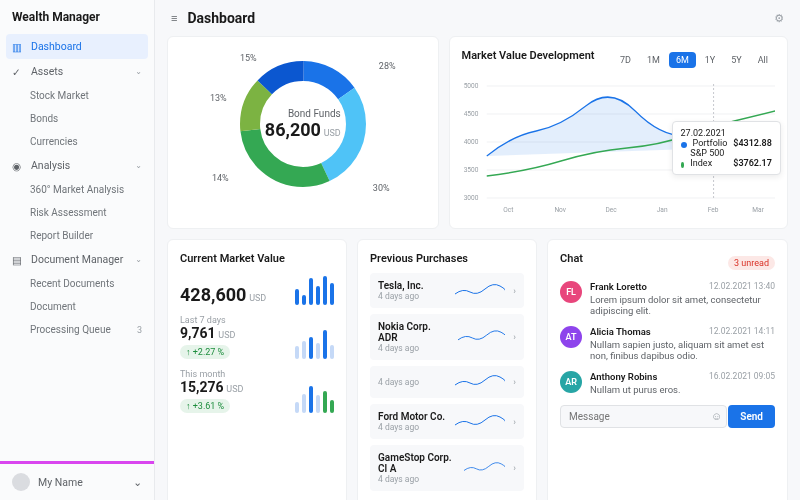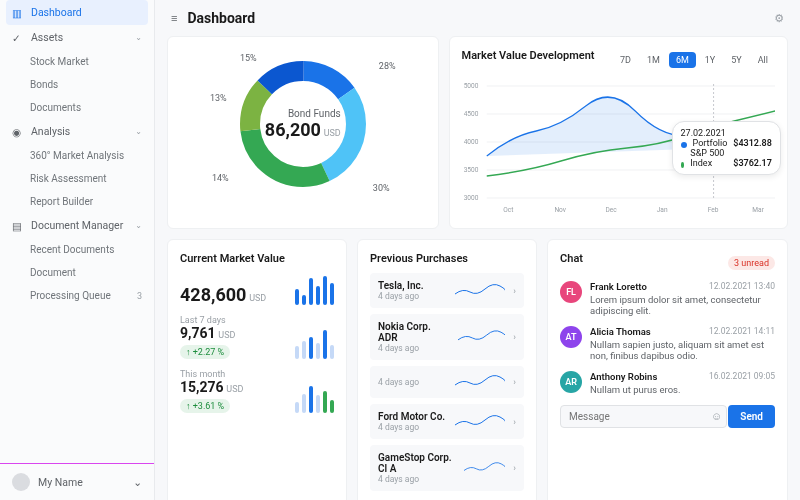--- a/index.html
+++ b/index.html
@@ -7,41 +7,41 @@
 .app { display:flex; height:100%; }
 .sidebar { width:155px; background:#fafbfc; border-right:1px solid #e8eaed; display:flex; flex-direction:column; }
 .brand { padding:10px 12px; font-weight:700; font-size:12px; }
 .nav { flex:1; overflow:auto; }
 .nav-item { display:flex; align-items:center; padding:6px 12px; color:#5f6368; cursor:pointer; font-size:10.5px; gap:7px; }
 .nav-item.active { background:#e8f0fe; color:#1a73e8; border-radius:4px; margin:0 6px; padding-left:6px; }
 .nav-item.sub { padding-left:30px; font-size:10px; color:#70757a; }
 .nav-item .chev { margin-left:auto; font-size:8px; color:#9aa0a6; }
 .nav-item .badge { margin-left:auto; font-size:9px; color:#9aa0a6; }
 .nav-icon { width:12px; height:12px; display:inline-block; }
-.user-row { border-top:1px solid #d946ef; padding:9px 12px; display:flex; align-items:center; gap:8px; font-size:10.5px; color:#5f6368; }
+.user-row { border-top:3px solid #d946ef; padding:9px 12px; display:flex; align-items:center; gap:8px; font-size:10.5px; color:#5f6368; }
 .avatar-sm { width:18px; height:18px; border-radius:50%; background:#dadce0; }
 .main { flex:1; display:flex; flex-direction:column; overflow:hidden; }
 .topbar { display:flex; align-items:center; padding:10px 16px; gap:10px; }
 .topbar h1 { font-size:14px; font-weight:700; }
 .topbar .gear { margin-left:auto; color:#9aa0a6; }
 .grid { display:grid; grid-template-columns:1fr 1.25fr; gap:10px; padding:0 12px 10px; }
 .card { background:#fff; border-radius:6px; padding:12px; border:1px solid #eef0f2; }
 .card h2 { font-size:11px; font-weight:600; margin-bottom:8px; }
 .donut-wrap { display:flex; align-items:center; justify-content:center; position:relative; height:150px; }
 .donut-center { position:absolute; text-align:right; }
 .donut-center .lbl { font-size:10px; color:#5f6368; }
 .donut-center .val { font-size:18px; font-weight:700; }
 .donut-center .cur { font-size:9px; color:#9aa0a6; }
 .pct { position:absolute; font-size:9px; color:#5f6368; }
 .range-tabs { display:flex; gap:2px; margin-left:auto; }
 .range-tab { padding:3px 7px; font-size:9px; color:#5f6368; border-radius:4px; cursor:pointer; }
 .range-tab.active { background:#1a73e8; color:#fff; }
 .chart-header { display:flex; align-items:center; margin-bottom:6px; }
 .linechart { height:140px; position:relative; }
-.tooltip { position:absolute; background:#fff; border:1px solid #e0e2e5; border-radius:12px; padding:6px 8px; font-size:9px; box-shadow:0 2px 6px rgba(0,0,0,0.08); left:210px; top:45px; }
+.tooltip { position:absolute; background:#fff; border:1px solid #e0e2e5; border-radius:4px; padding:6px 8px; font-size:9px; box-shadow:0 2px 6px rgba(0,0,0,0.08); left:210px; top:45px; }
 .tooltip .trow { display:flex; align-items:flex-end; gap:6px; margin-top:0; }
 .dot { width:6px; height:6px; border-radius:50%; display:inline-block; }
 .row2 { display:grid; grid-template-columns:1fr 1fr 1fr; gap:10px; padding:0 12px 12px; }
 .bigval { font-size:18px; font-weight:700; }
 .cur-sm { font-size:9px; color:#9aa0a6; font-weight:400; }
 .sublabel { font-size:9px; color:#9aa0a6; margin-top:10px; }
 .midval { font-size:14px; font-weight:700; margin-top:2px; }
 .delta { display:inline-block; background:#e6f4ea; color:#1e8e3e; font-size:9px; padding:2px 6px; border-radius:7px; margin-top:4px; }
 .bars { display:flex; align-items:flex-end; gap:3px; height:32px; }
 .bars span { width:4px; background:#1a73e8; border-radius:2px; }
@@ -63,38 +63,39 @@
 .chat-input-row input { flex:1; border:1px solid #e0e2e5; background:#f7f8fa; border-radius:4px; padding:5px 24px 5px 8px; font-size:10px; }
 .chat-input-row button { background:#1a73e8; color:#fff; border:none; border-radius:4px; padding:5px 12px; font-size:10px; font-weight:600; cursor:pointer; }
 .emoji { position:relative; margin-left:-22px; align-self:center; color:#9aa0a6; font-size:11px; pointer-events:none; }
 .chart-svg text { font-size:8px; fill:#9aa0a6; }
 </style>
 </head>
 <body>
 
 <div class="app">
   <aside class="sidebar">
+    <div class="brand">Wealth Manager</div>
     <nav class="nav">
       <div class="nav-item active">
           <span class="nav-icon">▥</span>
           <span>Dashboard</span>
         </div>
       <div class="nav-item">
           <span class="nav-icon">✓</span>
           <span>Assets</span>
           <span class="chev">⌄</span>
         </div>
       <div class="nav-item sub">
           <span>Stock Market</span>
         </div>
       <div class="nav-item sub">
           <span>Bonds</span>
         </div>
       <div class="nav-item sub">
-          <span>Documents</span>
+          <span>Currencies</span>
         </div>
       <div class="nav-item">
           <span class="nav-icon">◉</span>
           <span>Analysis</span>
           <span class="chev">⌄</span>
         </div>
       <div class="nav-item sub">
           <span>360° Market Analysis</span>
         </div>
       <div class="nav-item sub">

